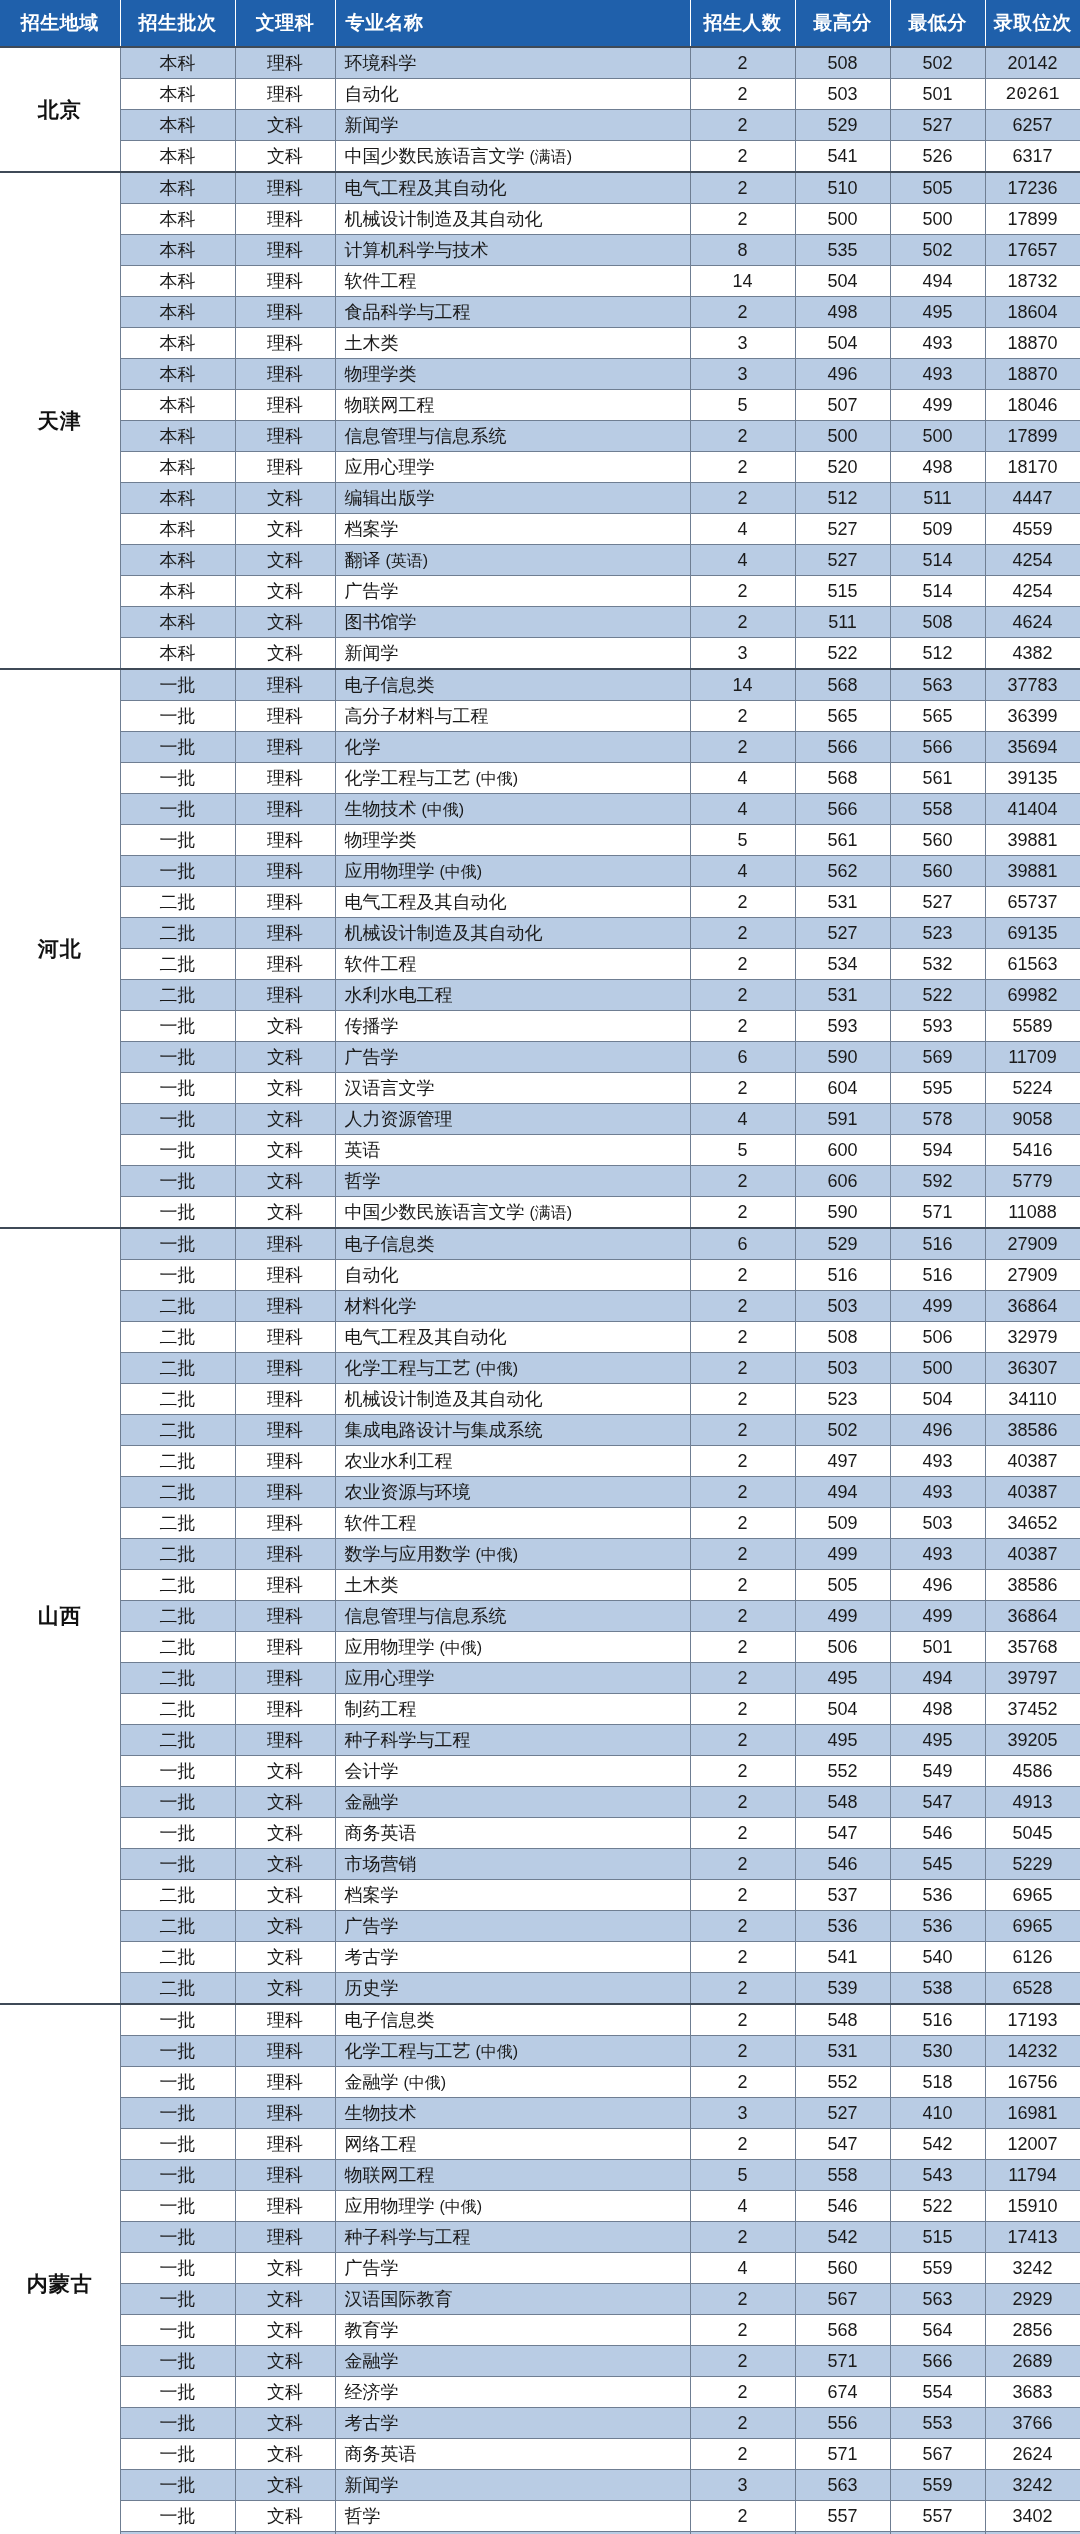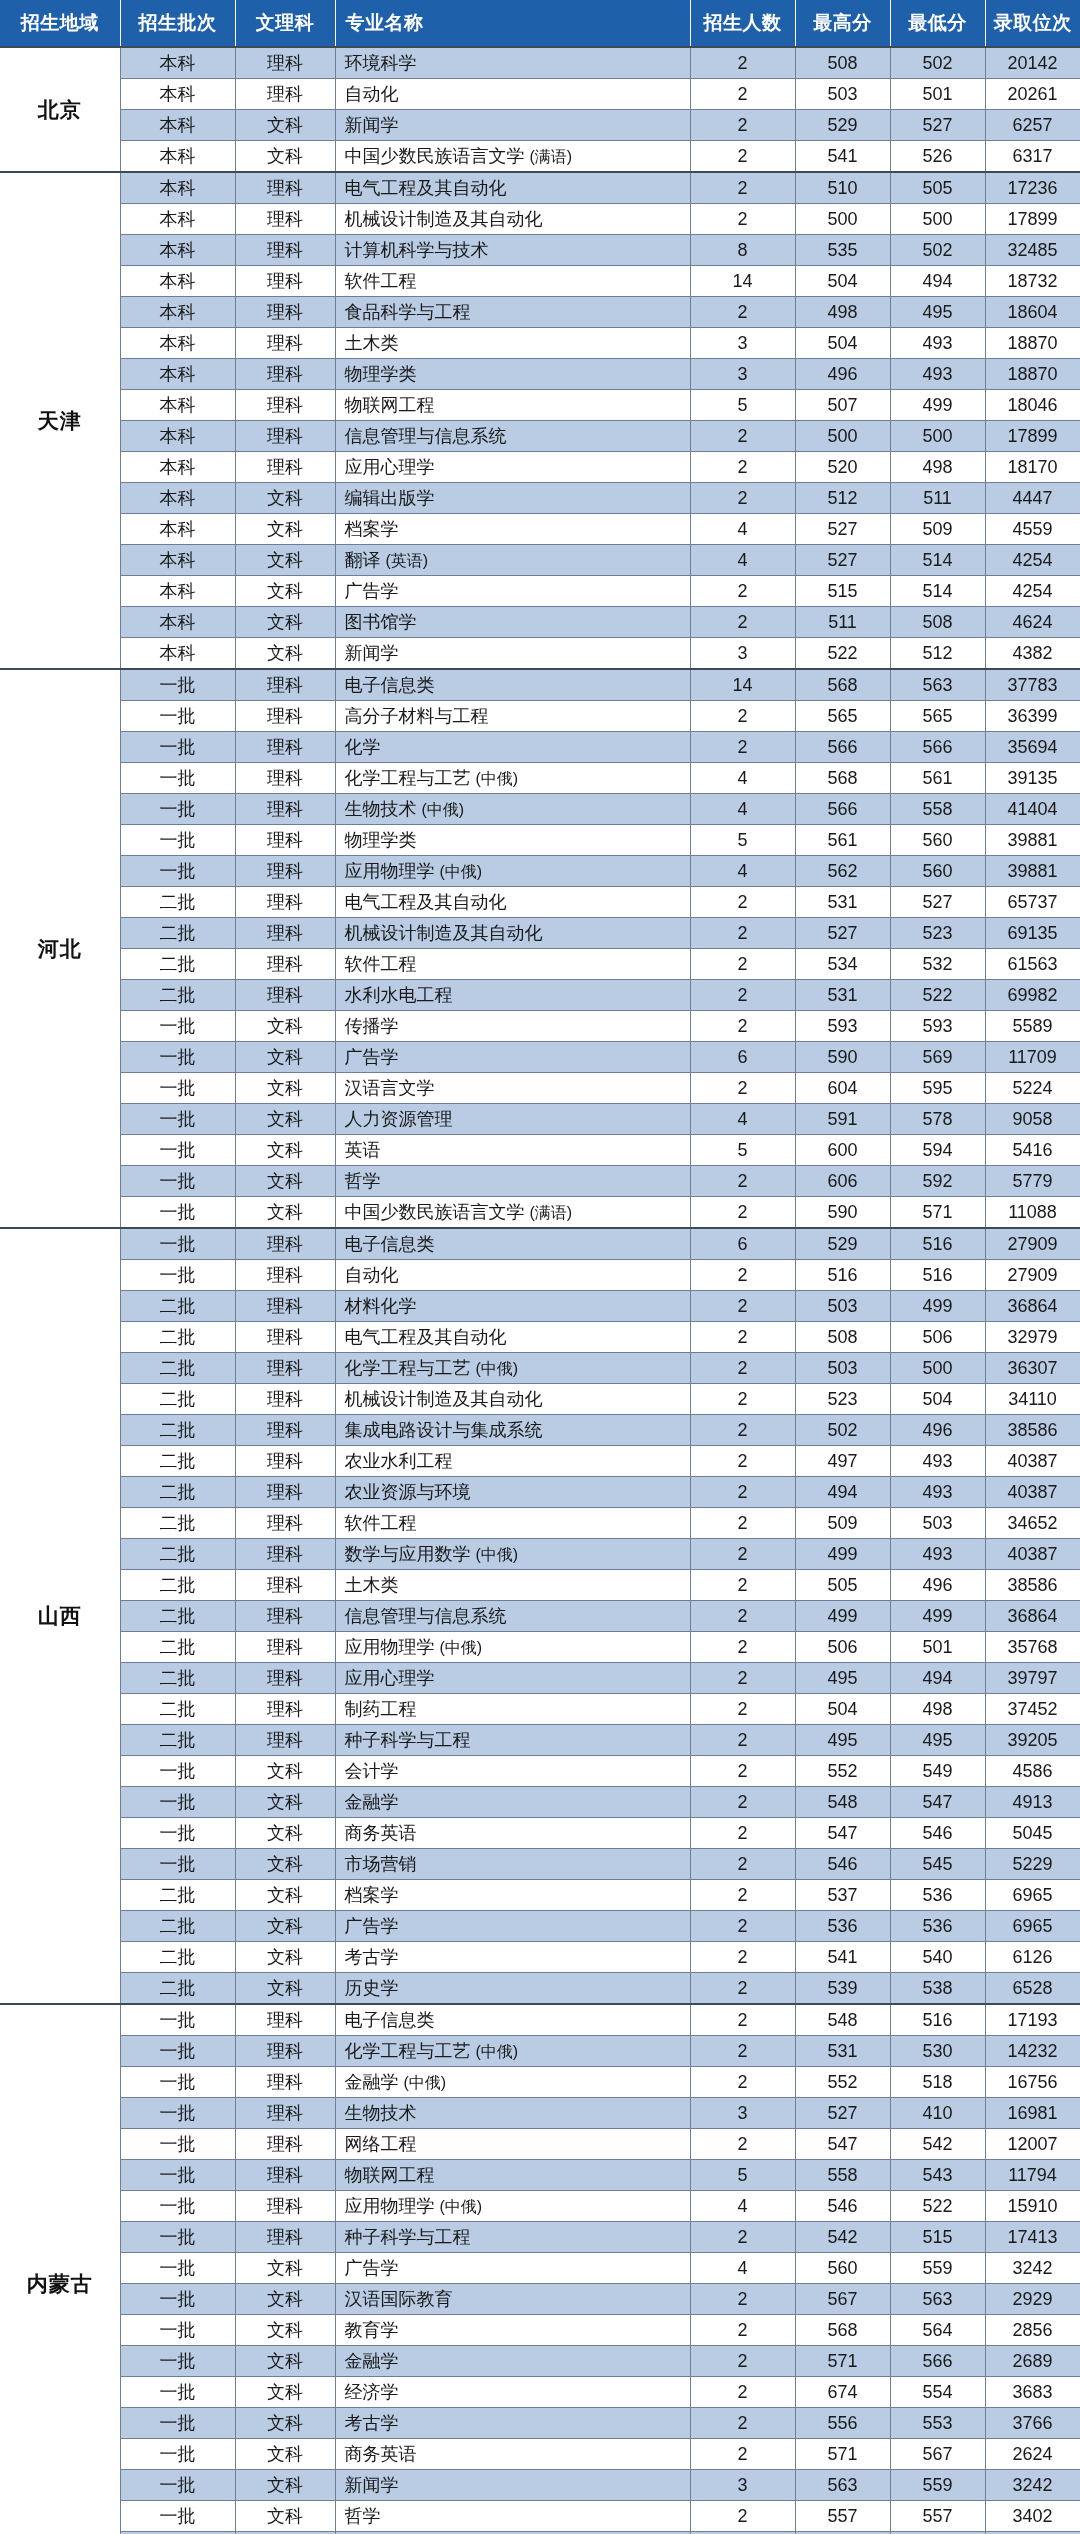--- a/index.html
+++ b/index.html
@@ -160,21 +160,21 @@
           <td class="col-num" style="height: 30px;">502</td>
           <td class="col-num col-rank" style="height: 30px;">20142</td>
         </tr>
         <tr class="norm">
           <td class="col-batch" style="height: 30px;">本科</td>
           <td class="col-subject" style="height: 30px;">理科</td>
           <td class="col-major" style="height: 30px;">自动化</td>
           <td class="col-num" style="height: 30px;">2</td>
           <td class="col-num" style="height: 30px;">503</td>
           <td class="col-num" style="height: 30px;">501</td>
-          <td class="col-num col-rank" style="height: 30px;">20261</td>
+          <td class="col-num col-rank" style="height: 30px; font-family: Liberation Mono, monospace;">20261</td>
         </tr>
         <tr class="alt">
           <td class="col-batch" style="height: 30px;">本科</td>
           <td class="col-subject" style="height: 30px;">文科</td>
           <td class="col-major" style="height: 30px;">新闻学</td>
           <td class="col-num" style="height: 30px;">2</td>
           <td class="col-num" style="height: 30px;">529</td>
           <td class="col-num" style="height: 30px;">527</td>
           <td class="col-num col-rank" style="height: 30px;">6257</td>
         </tr>
@@ -206,21 +206,21 @@
           <td class="col-num" style="height: 30px;">500</td>
           <td class="col-num col-rank" style="height: 30px;">17899</td>
         </tr>
         <tr class="alt">
           <td class="col-batch" style="height: 30px;">本科</td>
           <td class="col-subject" style="height: 30px;">理科</td>
           <td class="col-major" style="height: 30px;">计算机科学与技术</td>
           <td class="col-num" style="height: 30px;">8</td>
           <td class="col-num" style="height: 30px;">535</td>
           <td class="col-num" style="height: 30px;">502</td>
-          <td class="col-num col-rank" style="height: 30px;">32485</td>
+          <td class="col-num col-rank" style="height: 30px;">17657</td>
         </tr>
         <tr class="norm">
           <td class="col-batch" style="height: 30px;">本科</td>
           <td class="col-subject" style="height: 30px;">理科</td>
           <td class="col-major" style="height: 30px;">软件工程</td>
           <td class="col-num" style="height: 30px;">14</td>
           <td class="col-num" style="height: 30px;">504</td>
           <td class="col-num" style="height: 30px;">494</td>
           <td class="col-num col-rank" style="height: 30px;">18732</td>
         </tr>

